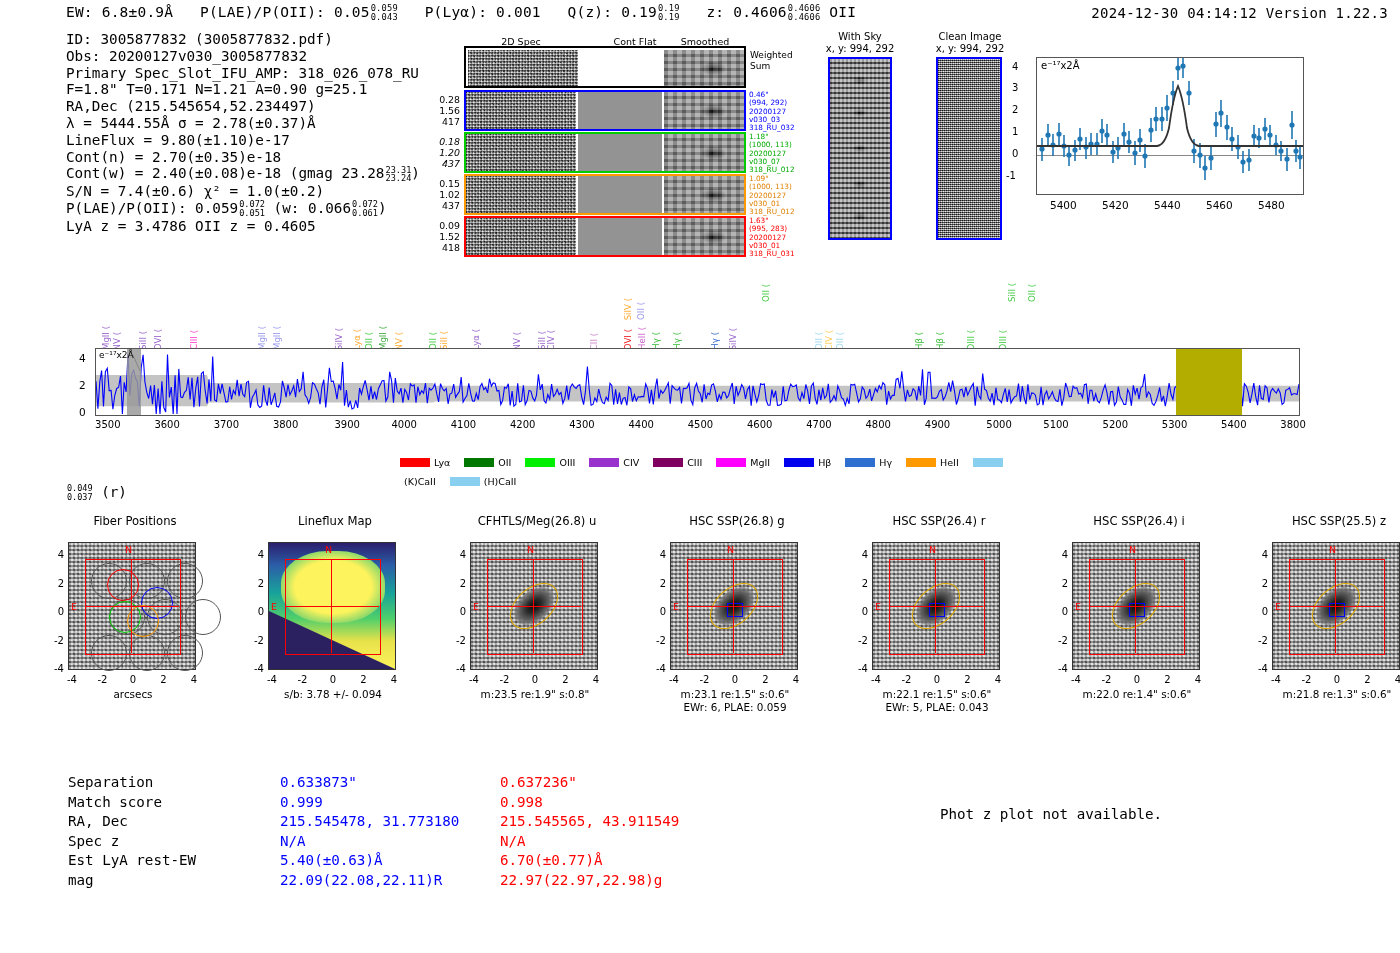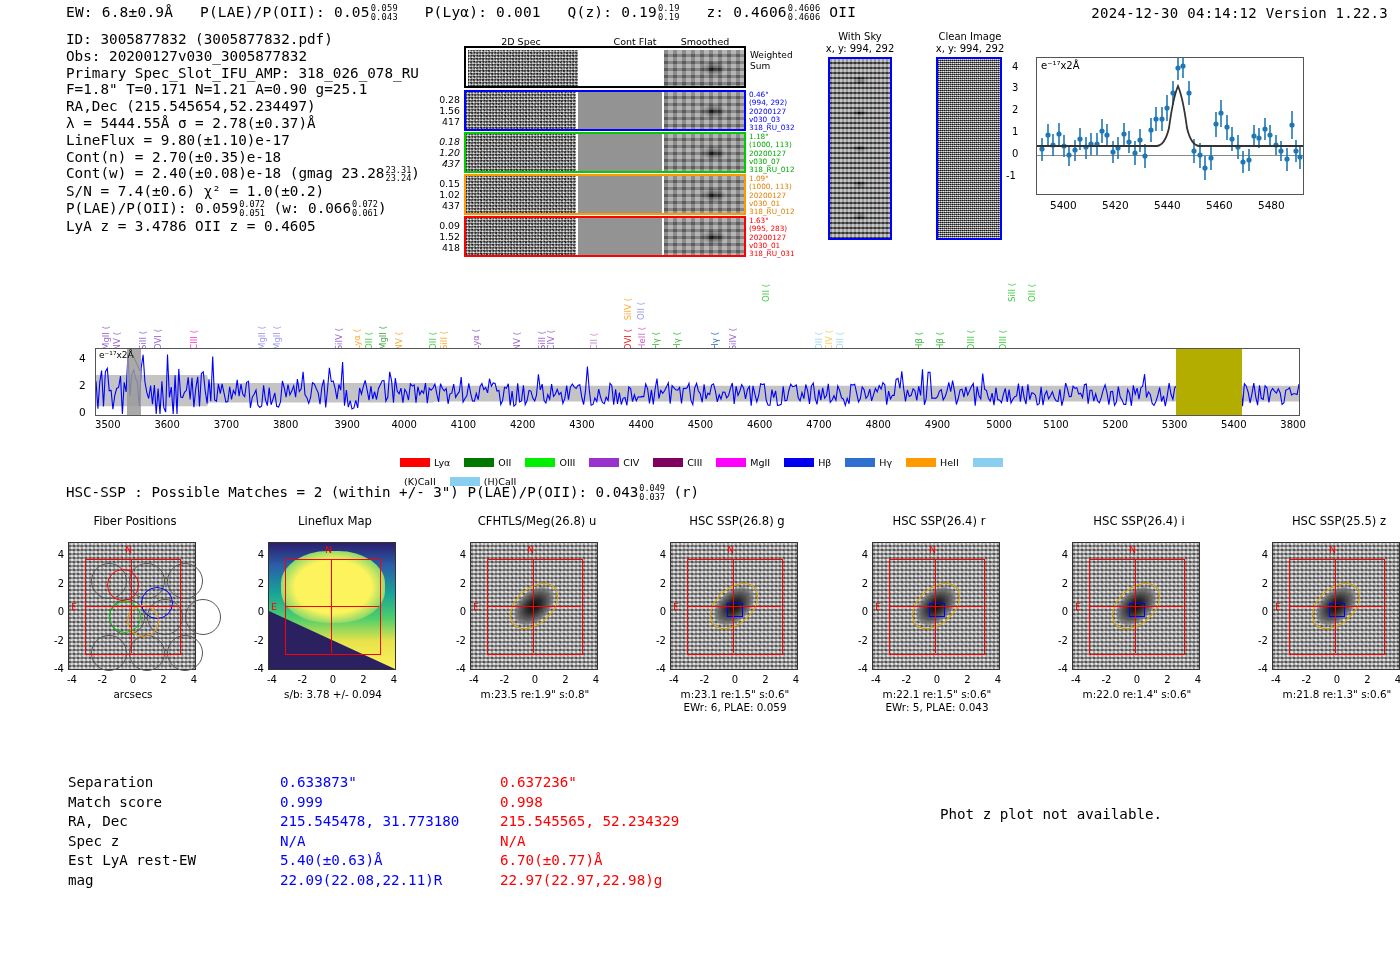--- a/index.html
+++ b/index.html
@@ -438,21 +438,21 @@
     <div class="tickl" style="left: 1041.03px; top: 0px; width: 30px; text-align: center;">5100</div>
     <div class="tickl" style="left: 1100.29px; top: 0px; width: 30px; text-align: center;">5200</div>
     <div class="tickl" style="left: 1159.55px; top: 0px; width: 30px; text-align: center;">5300</div>
     <div class="tickl" style="left: 1218.81px; top: 0px; width: 30px; text-align: center;">5400</div>
     <div class="tickl" style="left: 1278.07px; top: 0px; width: 30px; text-align: center;">3800</div>
   </div>
 
 <div class="abs" id="speclegend" style="left:400px;top:452px;width:620px;height:14px;"><span style="margin-right: 14px;"><span class="lgswatch" style="background: rgb(255, 0, 0);"></span><span class="lgtxt">Lyα</span></span><span style="margin-right: 14px;"><span class="lgswatch" style="background: rgb(0, 120, 0);"></span><span class="lgtxt">OII</span></span><span style="margin-right: 14px;"><span class="lgswatch" style="background: rgb(0, 238, 0);"></span><span class="lgtxt">OIII</span></span><span style="margin-right: 14px;"><span class="lgswatch" style="background: rgb(153, 50, 204);"></span><span class="lgtxt">CIV</span></span><span style="margin-right: 14px;"><span class="lgswatch" style="background: rgb(128, 0, 96);"></span><span class="lgtxt">CIII</span></span><span style="margin-right: 14px;"><span class="lgswatch" style="background: rgb(255, 0, 255);"></span><span class="lgtxt">MgII</span></span><span style="margin-right: 14px;"><span class="lgswatch" style="background: rgb(0, 0, 238);"></span><span class="lgtxt">Hβ</span></span><span style="margin-right: 14px;"><span class="lgswatch" style="background: rgb(47, 111, 208);"></span><span class="lgtxt">Hγ</span></span><span style="margin-right: 14px;"><span class="lgswatch" style="background: rgb(255, 153, 0);"></span><span class="lgtxt">HeII</span></span><span style="margin-right: 14px;"><span class="lgswatch" style="background: rgb(137, 207, 240);"></span><span class="lgtxt">(K)CaII</span></span><span style="margin-right: 14px;"><span class="lgswatch" style="background: rgb(137, 207, 240);"></span><span class="lgtxt">(H)CaII</span></span></div>
 
 <div class="abs mono nowrap" style="left:66px;top:484px;font-size:14.2px;">
-  <span>HSC-SSP : Possible Matches = 2 (within +/- 3")  P(LAE)/P(OII): 0.043</span><span class="frac">
+  <span class="frac">
       <span>0.049</span>
       <span>0.037</span>
     </span>
   <span>(r)</span>
 </div>
 
 <div class="abs" id="cutouts" style="left:0;top:514px;width:1400px;height:215px;">
     <div class="abs" style="left: 68px; top: 0px; width: 190px; height: 215px;">
       <div class="cutttl" style="left: -28px; top: 0px; width: 190px;">Fiber Positions</div>
       <div class="abs greyimg" style="left: 0px; top: 28px; width: 128px; height: 128px; border: 1px solid rgb(51, 51, 51); box-sizing: border-box;">
@@ -641,21 +641,21 @@
         <td class="cred">0.637236"</td>
       </tr>
       <tr>
         <td style="width: 210px;">Match score</td>
         <td class="cblue" style="width: 218px;">0.999</td>
         <td class="cred">0.998</td>
       </tr>
       <tr>
         <td style="width: 210px;">RA, Dec</td>
         <td class="cblue" style="width: 218px;">215.545478, 31.773180</td>
-        <td class="cred">215.545565, 52.234329</td>
+        <td class="cred">215.545565, 43.911549</td>
       </tr>
       <tr>
         <td style="width: 210px;">Spec z</td>
         <td class="cblue" style="width: 218px;">N/A</td>
         <td class="cred">N/A</td>
       </tr>
       <tr>
         <td style="width: 210px;">Est LyA rest-EW</td>
         <td class="cblue" style="width: 218px;">5.40(±0.63)Å</td>
         <td class="cred">6.70(±0.77)Å</td>

